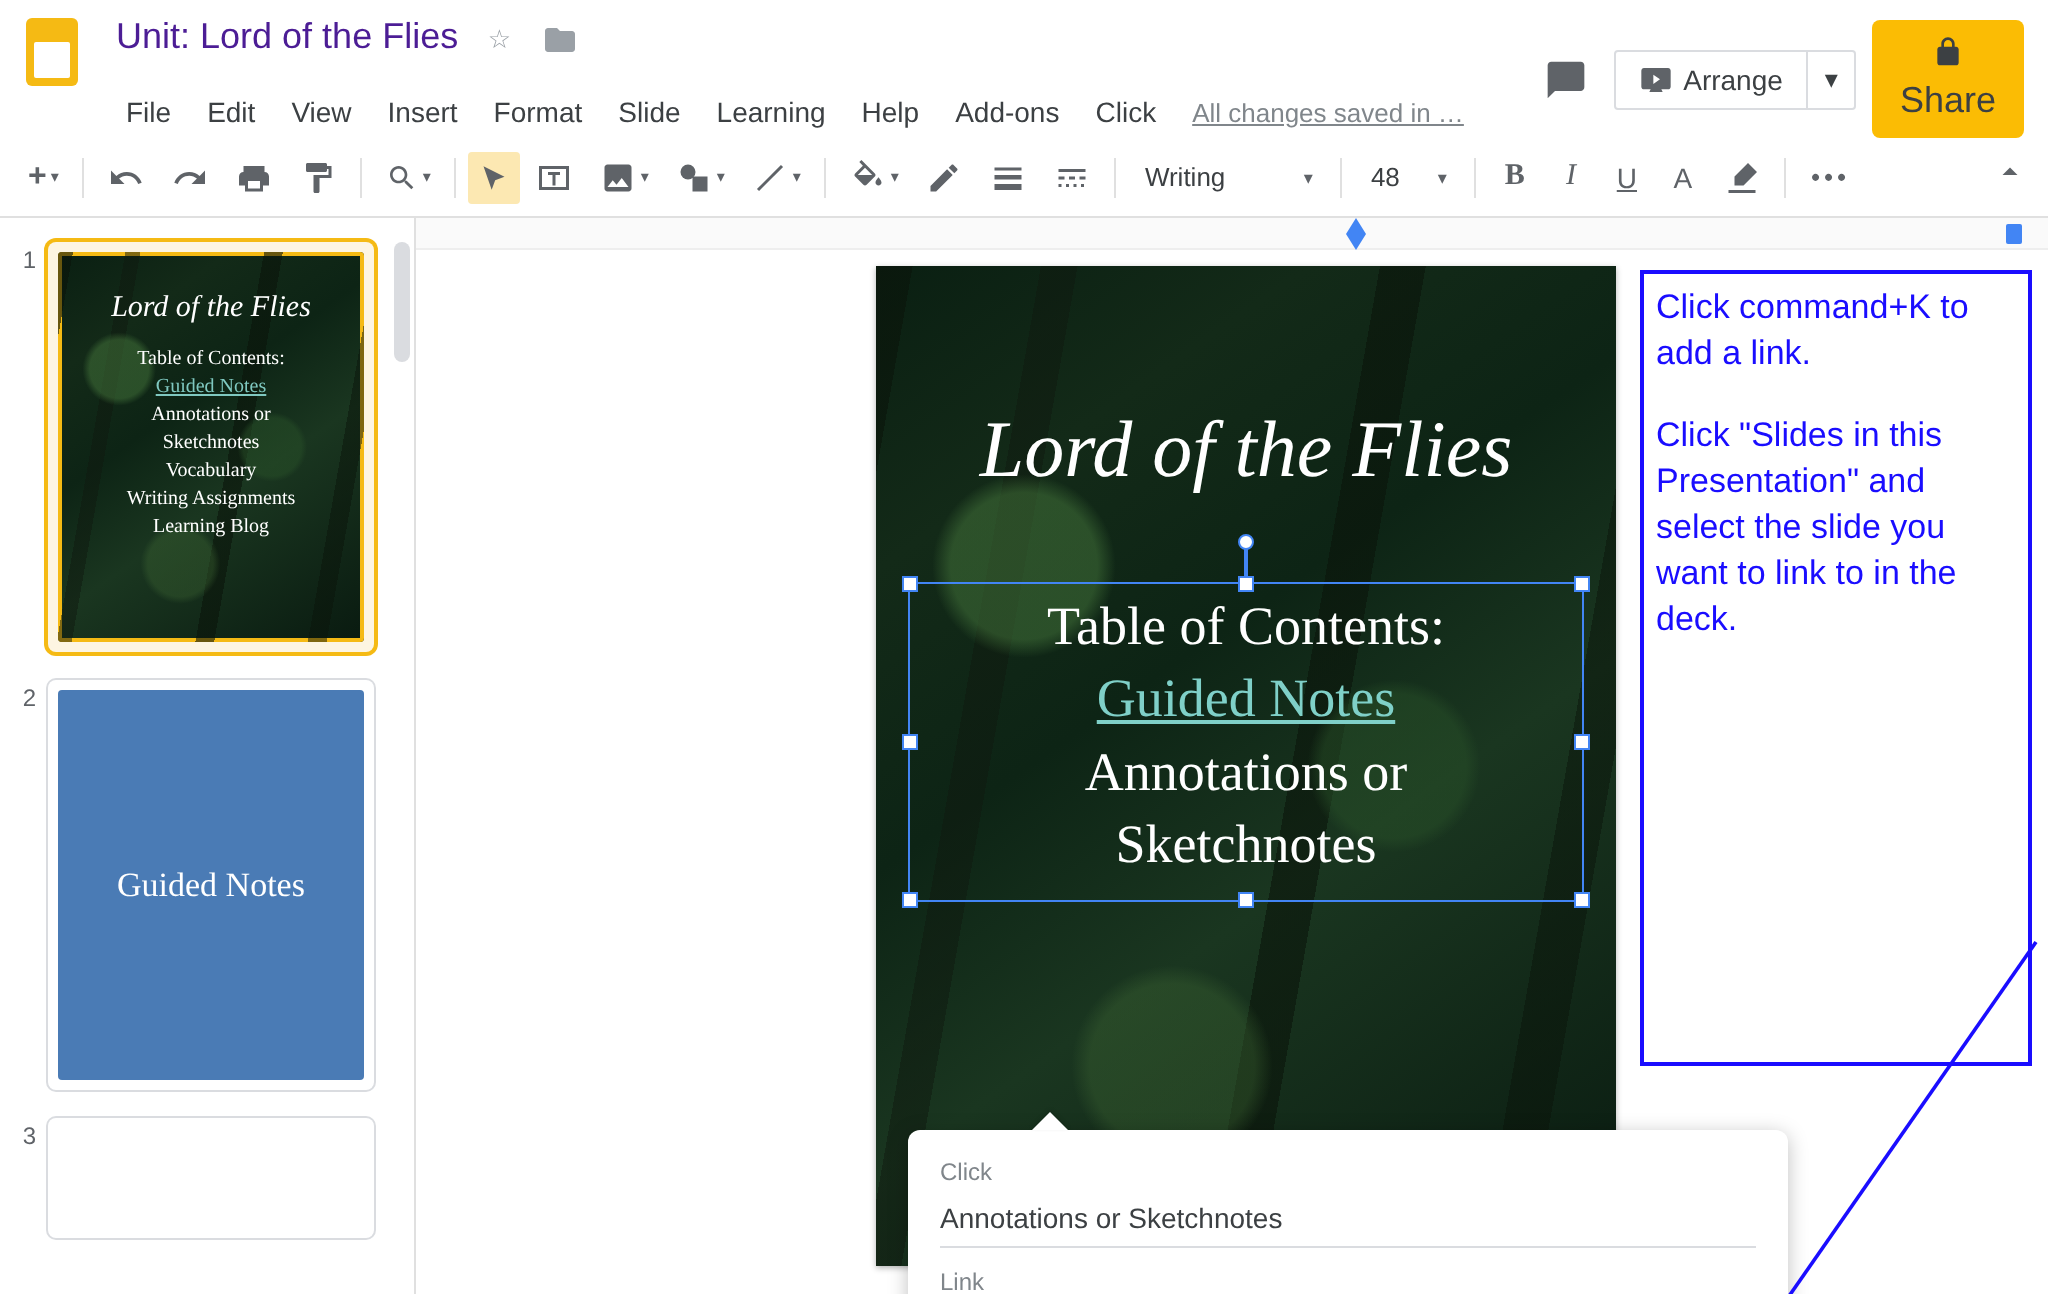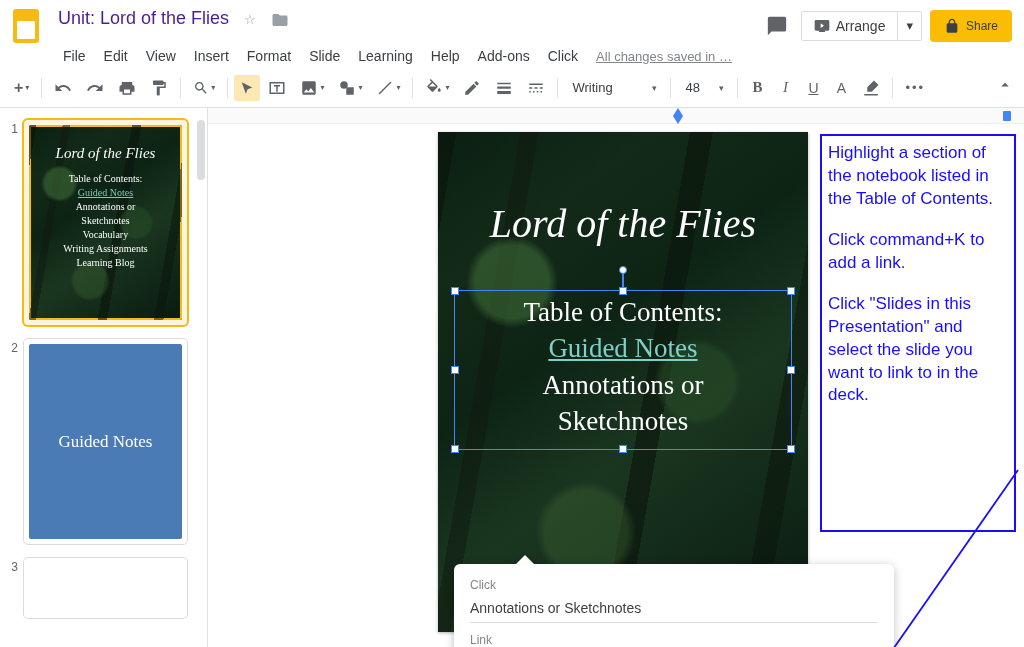--- a/index.html
+++ b/index.html
@@ -15,21 +15,21 @@
   .title-icons { display: inline-flex; gap: 12px; margin-left: 4px; color: #9aa0a6; }
   .title-icon { width: 18px; height: 18px; display: inline-flex; align-items: center; justify-content: center; }
   .menus { display: flex; gap: 0; margin-top: 2px; font-size: 14px; color: #3c4043; flex-wrap: wrap; align-items: center; }
   .menus span { padding: 4px 9px; cursor: pointer; margin-top: 11px; }
   .status { color: #80868b; text-decoration: underline; font-size: 13px; padding: 4px 8px; }
   .header-right { display: flex; align-items: center; gap: 8px; padding-top: 4px; }
   .chat-btn { width: 32px; height: 32px; display: flex; align-items: center; justify-content: center; color: #5f6368; }
   .present-group { display: flex; }
   .present-btn { border: 1px solid #dadce0; padding: 6px 12px; border-radius: 2px 0 0 2px; display: flex; align-items: center; gap: 6px; font-size: 14px; background: #fff; font-weight: 500; }
   .present-drop { border: 1px solid #dadce0; border-left: none; padding: 6px 8px; border-radius: 0 2px 2px 0; background: #fff; }
-  .share-btn { background: #fbbc04; color: #3c4043; border-radius: 4px; padding: 8px 14px; display: flex; align-items: center; gap: 6px; font-size: 12px; font-weight: 500; }
+  .share-btn { background: #fbbc04; color: #3c4043; border-radius: 4px; padding: 8px 14px; display: flex; align-items: center; gap: 6px; font-size: 18px; font-weight: 500; flex-direction: column; }
 
   
   .toolbar { display: flex; align-items: center; padding: 4px 8px; border-bottom: 1px solid #e0e0e0; position: relative; gap: 2px; height: 40px; }
   .tb-btn { padding: 4px 6px; color: #5f6368; display: flex; align-items: center; justify-content: center; border-radius: 2px; min-width: 26px; height: 26px; }
   .tb-sep { width: 1px; height: 20px; background: #e0e0e0; margin: 0 4px; }
   .tb-drop::after { content: "▾"; font-size: 8px; margin-left: 2px; color: #5f6368; }
   .tb-select-hl { background: #fce8b2; }
   .tb-field { display: flex; align-items: center; font-size: 13px; color: #3c4043; padding: 0 8px; min-width: 90px; justify-content: space-between; }
   .tb-field::after { content: "▾"; font-size: 9px; color: #5f6368; margin-left: 8px; }
   .collapse-caret { position: absolute; right: 10px; top: 8px; color: #5f6368; }
@@ -359,21 +359,20 @@
           <div class="link-field-label">Link</div>
           <div class="link-row">
             <input type="text" placeholder="Paste a link, or search" style="">
             <span class="apply-btn">Apply</span>
           </div>
 
         </div>
       </div>
 
       <div class="callout">
-        <p>Highlight a section of the notebook listed in the Table of Contents.</p>
         <p>Click command+K to add a link.</p>
         <p>Click "Slides in this Presentation" and select the slide you want to link to in the deck.</p>
       </div>
 
       <svg class="arrow-svg" width="200" height="260">
         <defs>
             <marker id="ah" markerWidth="10" markerHeight="10" refX="8" refY="3" orient="auto">
               <path d="M0,0 L0,6 L9,3 z" fill="#1a0dff"></path>
             </marker>
           </defs>

